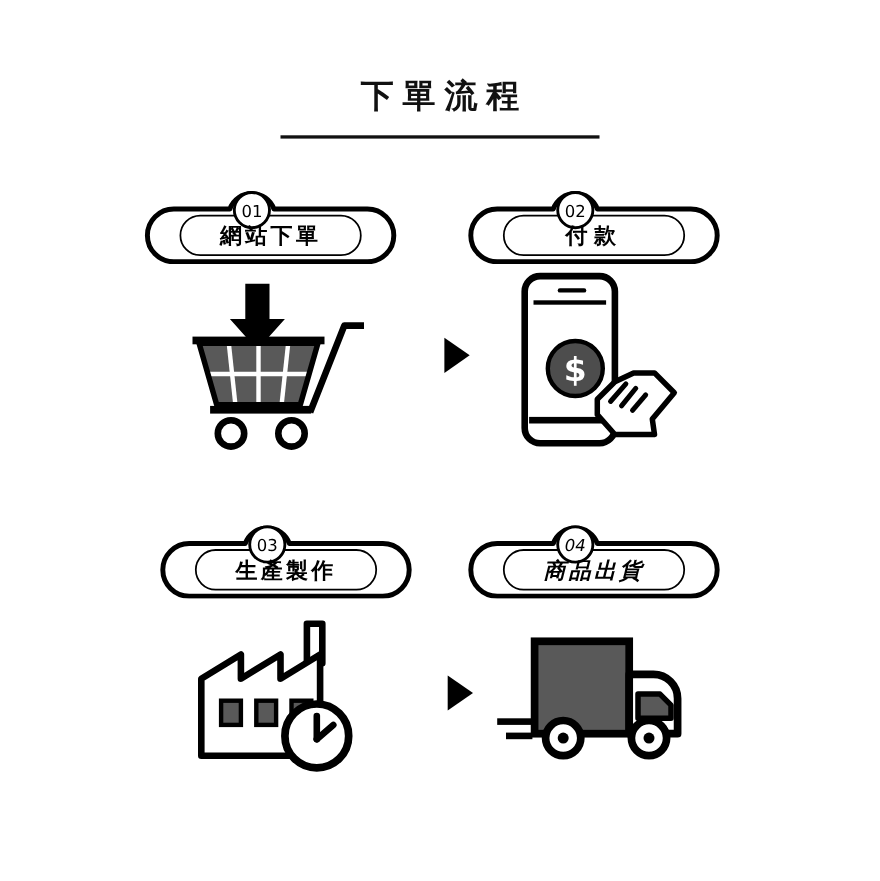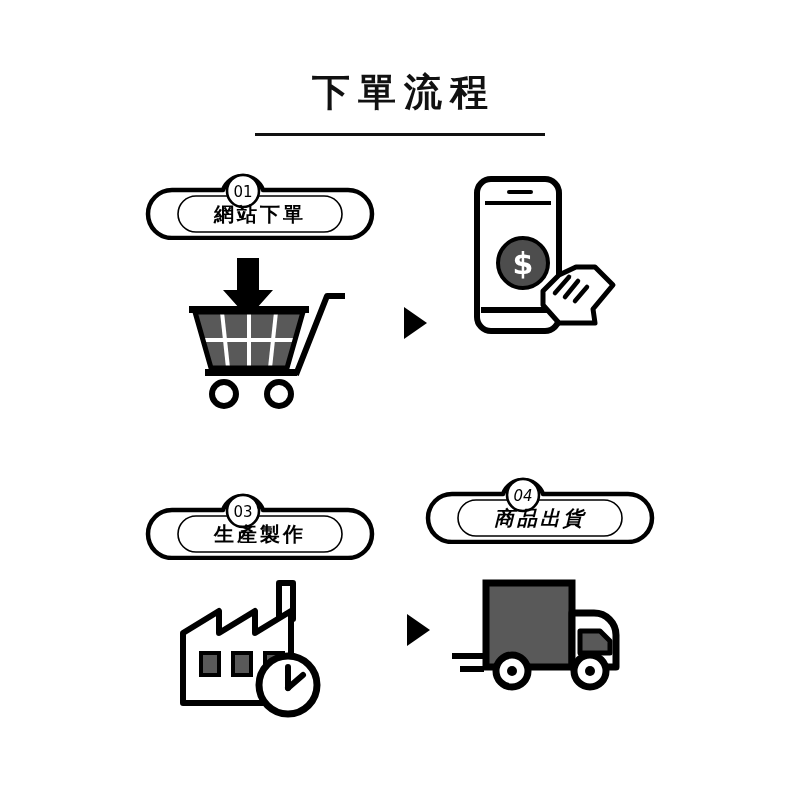--- a/index.html
+++ b/index.html
@@ -24,43 +24,43 @@
 
   
   .title-block {
     position: absolute;
     left: 0;
     top: 70px;
     width: 800px;
     text-align: center;
   }
   .title-text {
-    font-size: 38px;
+    font-size: 30px;
     font-weight: bold;
     letter-spacing: 8px;
     line-height: 1.2;
     color: #111111;
     padding-left: 8px;
   }
   .title-rule {
     width: 290px;
     height: 3px;
     background: #111111;
     margin: 17px auto 0 auto;
   }
 
   
   .step {
     position: absolute;
     width: 300px;
     height: 260px;
   }
-  .step-1 { left: 110px; top: 168px; }
+  .step-1 { left: 96px; top: 168px; }
   .step-2 { left: 390px; top: 168px; }
-  .step-3 { left: 110px; top: 488px; }
+  .step-3 { left: 110px; top: 472px; }
   .step-4 { left: 390px; top: 472px; font-style: italic; }
 
   
   .label-wrap {
     position: relative;
     width: 300px;
     height: 72px;
   }
   .label-svg { display: block; }
 
@@ -128,20 +128,30 @@
 
         <path d="M122,122 L152,46 L168,46" fill="none" stroke="#000000" stroke-width="6" stroke-linejoin="round" stroke-linecap="square"></path>
 
         <circle cx="49" cy="144" r="12" fill="#ffffff" stroke="#000000" stroke-width="6"></circle>
         <circle cx="104" cy="144" r="12" fill="#ffffff" stroke="#000000" stroke-width="6"></circle>
       </svg>
     </div>
   </div>
 
   <div class="step step-2">
+    <div class="label-wrap">
+      <svg class="label-svg" width="300" height="72" viewBox="0 0 300 72">
+        <path d="M62,22 h51 a21,21 0 0 1 20,-14 a21,21 0 0 1 20,14 h85
+                 a24,24 0 0 1 0,48 h-176 a24,24 0 0 1 0,-48 z" fill="#ffffff" stroke="#000000" stroke-width="4.5" stroke-linejoin="round"></path>
+        <rect x="68" y="28" width="164" height="36" rx="18" ry="18" fill="none" stroke="#000000" stroke-width="1.6"></rect>
+        <circle cx="133" cy="23" r="16" fill="#ffffff" stroke="#000000" stroke-width="2.6"></circle>
+        <text x="133" y="29" text-anchor="middle" font-family="'DejaVu Sans','Liberation Sans',sans-serif" font-size="15" fill="#000000">02</text>
+        <text x="150" y="53" text-anchor="middle" font-family="'DejaVu Sans','Liberation Sans',sans-serif" font-size="20" font-weight="bold" letter-spacing="6" fill="#000000">付款</text>
+      </svg>
+    </div>
 
     <div class="icon-wrap">
       <svg width="170" height="175" viewBox="0 0 170 175">
 
         <rect x="22" y="8" width="82" height="152" rx="14" ry="14" fill="#ffffff" stroke="#000000" stroke-width="6"></rect>
 
         <rect x="52" y="19" width="26" height="4" rx="2" fill="#000000"></rect>
 
         <rect x="30" y="30" width="66" height="4" fill="#000000"></rect>
 

